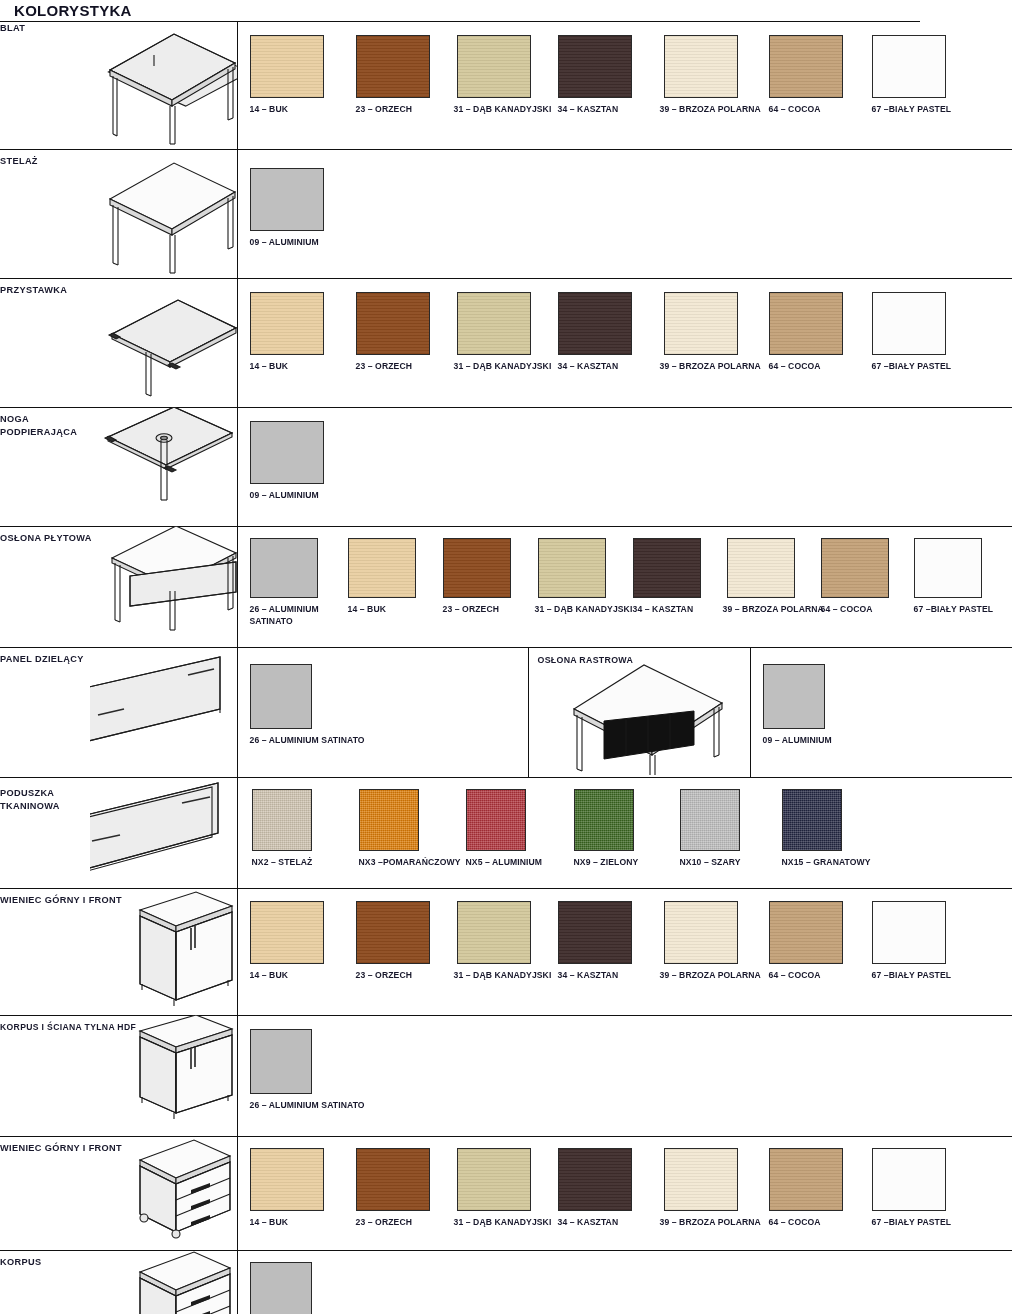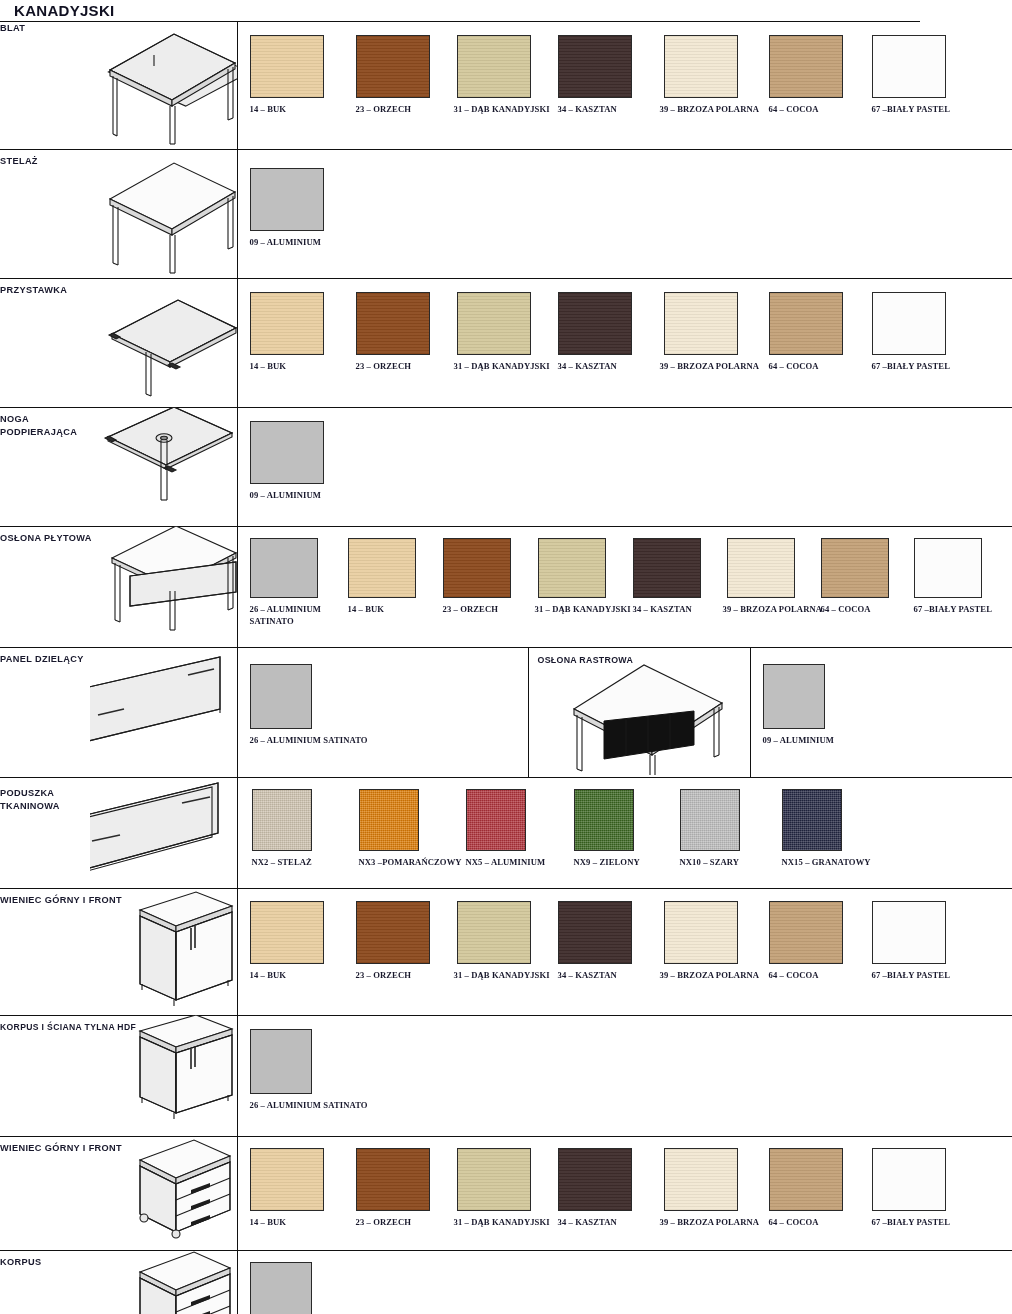--- a/index.html
+++ b/index.html
@@ -42,21 +42,21 @@
 
   
   .strip { position:relative; height:100%; }
   .sw {
     position:absolute;
     border:1.1px solid #2a2a2a;
   }
   .swlab {
     position:absolute;
     font-size:8.6px; font-weight:bold; letter-spacing:.1px;
-    line-height:11.5px; color:#18182c; white-space:nowrap;font-family:Liberation Serif, serif;
+    line-height:11.5px; color:#18182c; white-space:nowrap;
   }
   .swlab.wrap { white-space:normal; width:92px; }
 
   
   .grain::after {
     content:""; position:absolute; inset:0;
     background:repeating-linear-gradient(0deg,
       rgba(0,0,0,.055) 0px, rgba(0,0,0,.055) 1px,
       rgba(255,255,255,.05) 1px, rgba(255,255,255,.05) 3px);
     pointer-events:none;
@@ -85,21 +85,21 @@
   .ln2 { fill:none; stroke:#1b1b1b; stroke-width:1.6; }
   .fc  { fill:#ededed; stroke:#1b1b1b; stroke-width:1.1; }
   .fcw { fill:#fbfbfb; stroke:#1b1b1b; stroke-width:1.1; }
   .fck { fill:#111; stroke:#111; stroke-width:1; }
   .fcg { fill:#d9d9d9; stroke:#1b1b1b; stroke-width:1.1; }
 </style>
 </head>
 <body>
 
 <div>
-  <div class="title">KANADYJSKI</div>
+  <div class="title">KOLORYSTYKA</div>
   <div class="title-rule"></div>
 </div>
 
 <table class="grid">
 
   <tbody>
       <tr class="row" style="height:127px">
     <td class="cell-label">
       <div class="lab">BLAT</div>
     </td>

